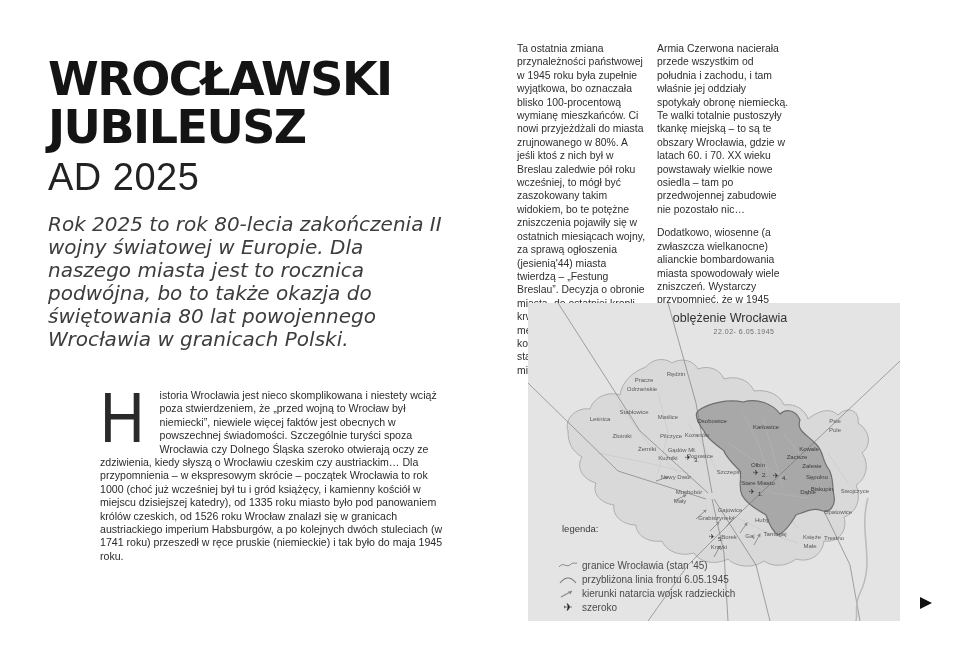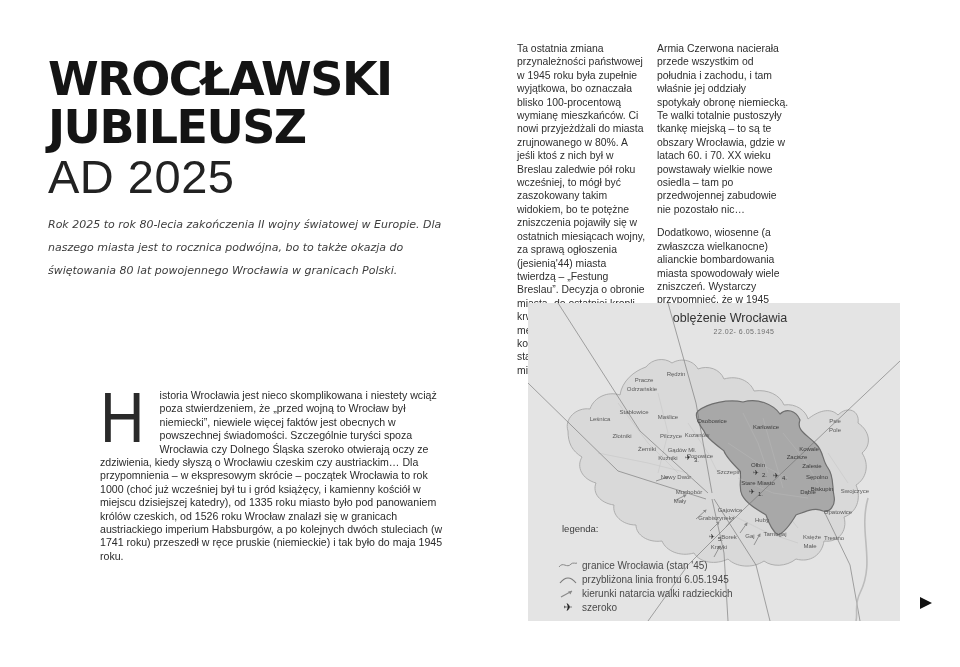--- a/index.html
+++ b/index.html
@@ -3,22 +3,22 @@
 <meta charset="utf-8">
 <style>
   * { margin:0; padding:0; box-sizing:border-box; }
   html,body { width:960px; height:667px; }
   body { font-family:"Liberation Sans", sans-serif; background:#f2f2f2; }
   .page { position:relative; width:960px; height:667px; background:#ffffff; overflow:hidden; }
 
   
   .title-block { position:absolute; left:48px; top:55px; color:#141414; }
   .title-heavy { font-size:46px; line-height:48px; font-weight:800; letter-spacing:-1.5px; font-family:"DejaVu Sans","Liberation Sans",sans-serif; }
-  .title-light { font-size:47px; line-height:52px; font-weight:300; letter-spacing:0.5px; color:#222; font-family:"Liberation Sans",sans-serif; }
-  .lede { position:absolute; left:48px; top:213px; width:402px; font-style:italic; font-size:11px; line-height:23px; color:#3d3d3d; font-family:"DejaVu Sans","Liberation Sans",sans-serif; }
+  .title-light { font-size:38px; line-height:52px; font-weight:300; letter-spacing:0.5px; color:#222; font-family:"Liberation Sans",sans-serif; }
+  .lede { position:absolute; left:48px; top:213px; width:402px; font-style:italic; font-size:20px; line-height:23px; color:#3d3d3d; font-family:"DejaVu Sans","Liberation Sans",sans-serif; }
   .body-block { position:absolute; left:100px; top:389px; width:354px; font-size:10.6px; line-height:13.4px; color:#2b2b2b; text-align:left; }
   .dropcap { float:left; font-size:70px; line-height:54px; font-weight:300; padding:2px 9px 0 0; color:#2a2a2a; transform:scaleX(.88); transform-origin:left top; }
 
   
   .col { position:absolute; top:42px; font-size:10.4px; line-height:13.4px; color:#2e2e2e; }
   .col1 { left:517px; width:128px; }
   .col2 { left:657px; width:133px; }
   .col p + p { margin-top:10px; }
 
   
@@ -227,21 +227,21 @@
         </span>
         <span class="legend-label">przybliżona linia frontu 6.05.1945</span>
       </div>
       <div class="legend-item">
         <span class="legend-icon">
           <svg width="20" height="12" viewBox="0 0 20 12">
               <line x1="3" y1="10" x2="14" y2="4" stroke="#8a8a8a" stroke-width="1.2"></line>
               <path d="M14,4 L10,4.5 L12.5,7.5 Z" fill="#8a8a8a"></path>
             </svg>
         </span>
-        <span class="legend-label">kierunki natarcia walki radzieckich</span>
+        <span class="legend-label">kierunki natarcia wojsk radzieckich</span>
       </div>
       <div class="legend-item">
         <span class="legend-icon" style="font-size:11px;color:#222;">✈</span>
         <span class="legend-label">szeroko</span>
       </div>
     </div>
   </div>
 
   <div class="continue-arrow"></div>
 

